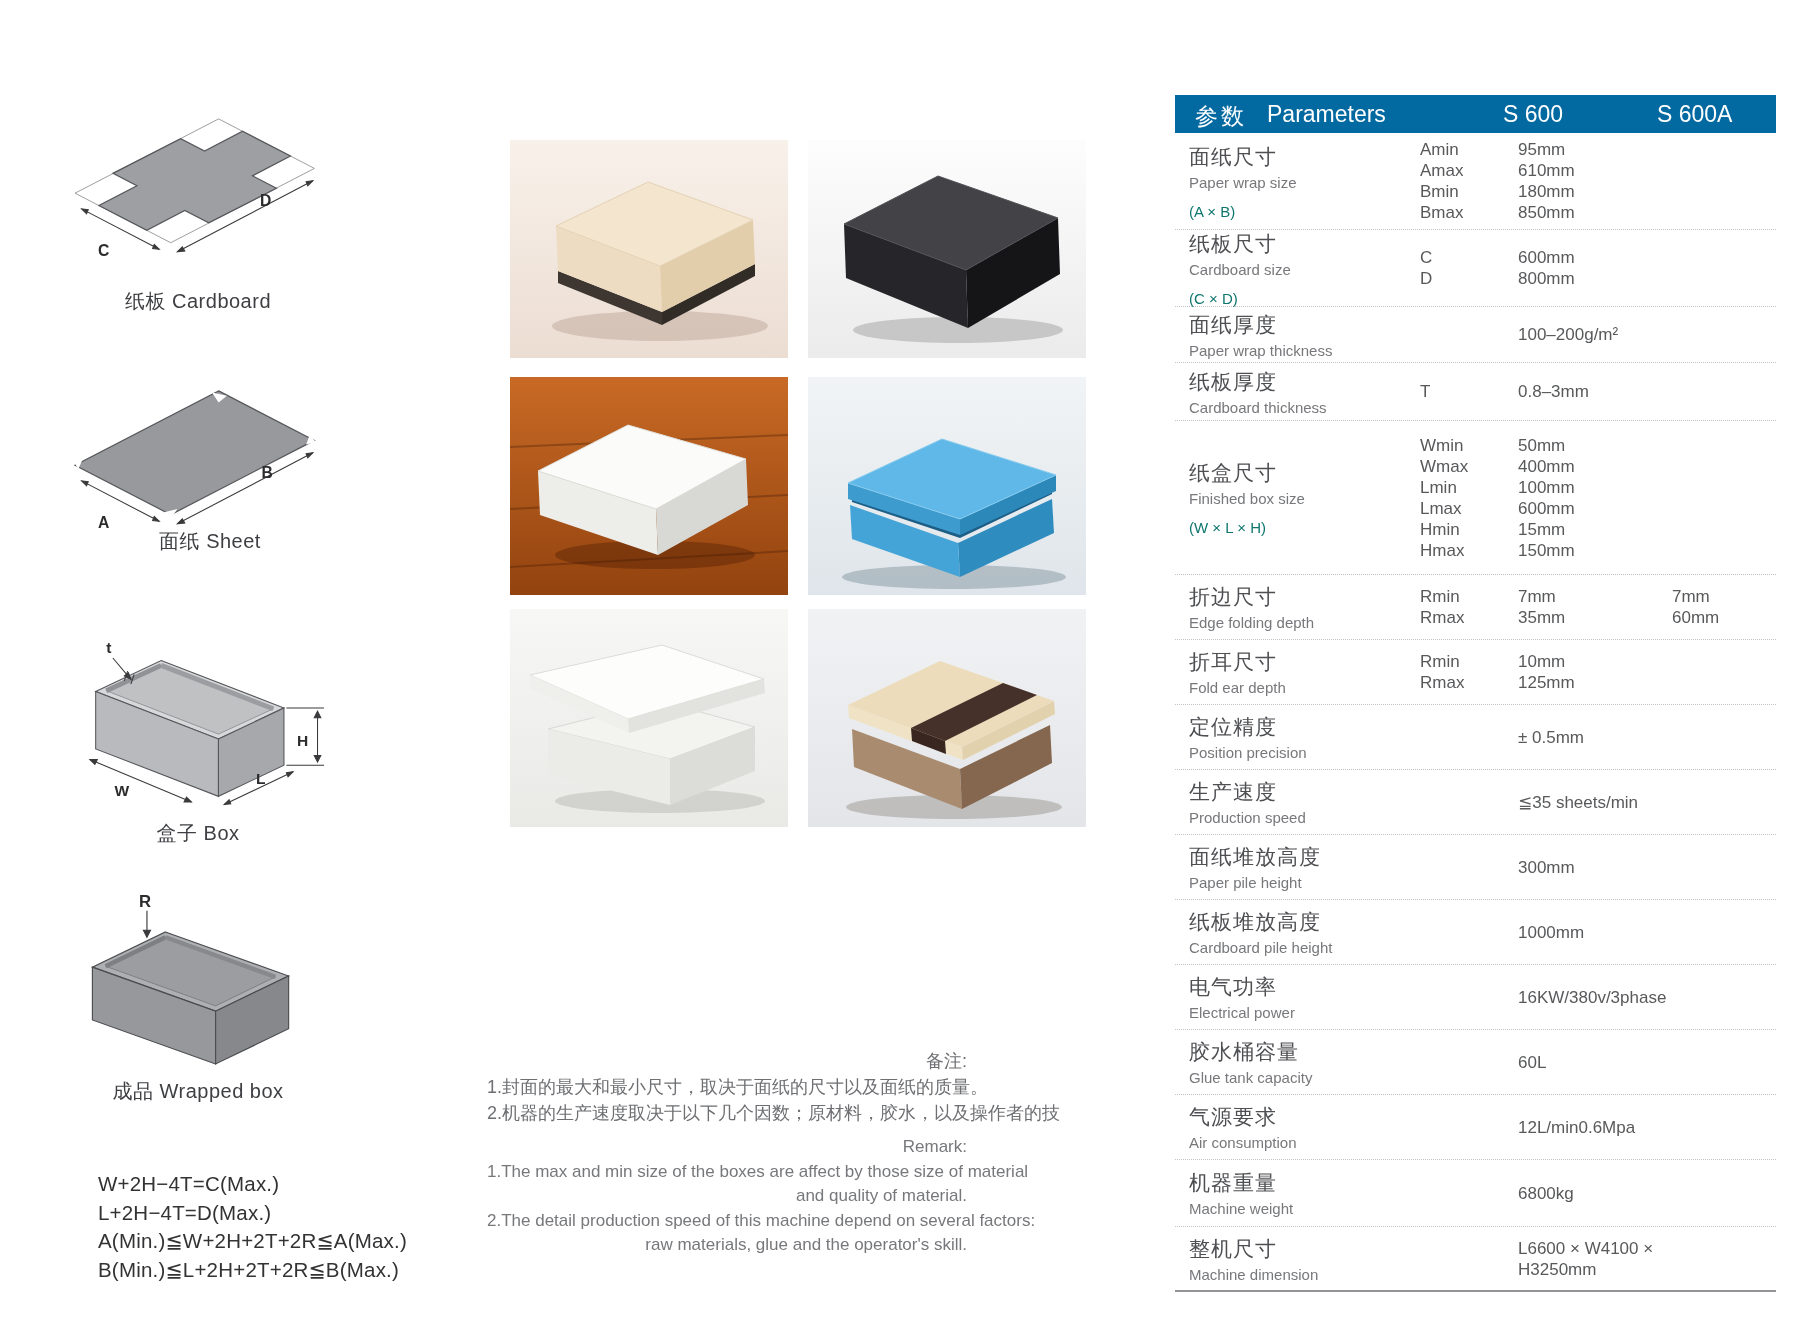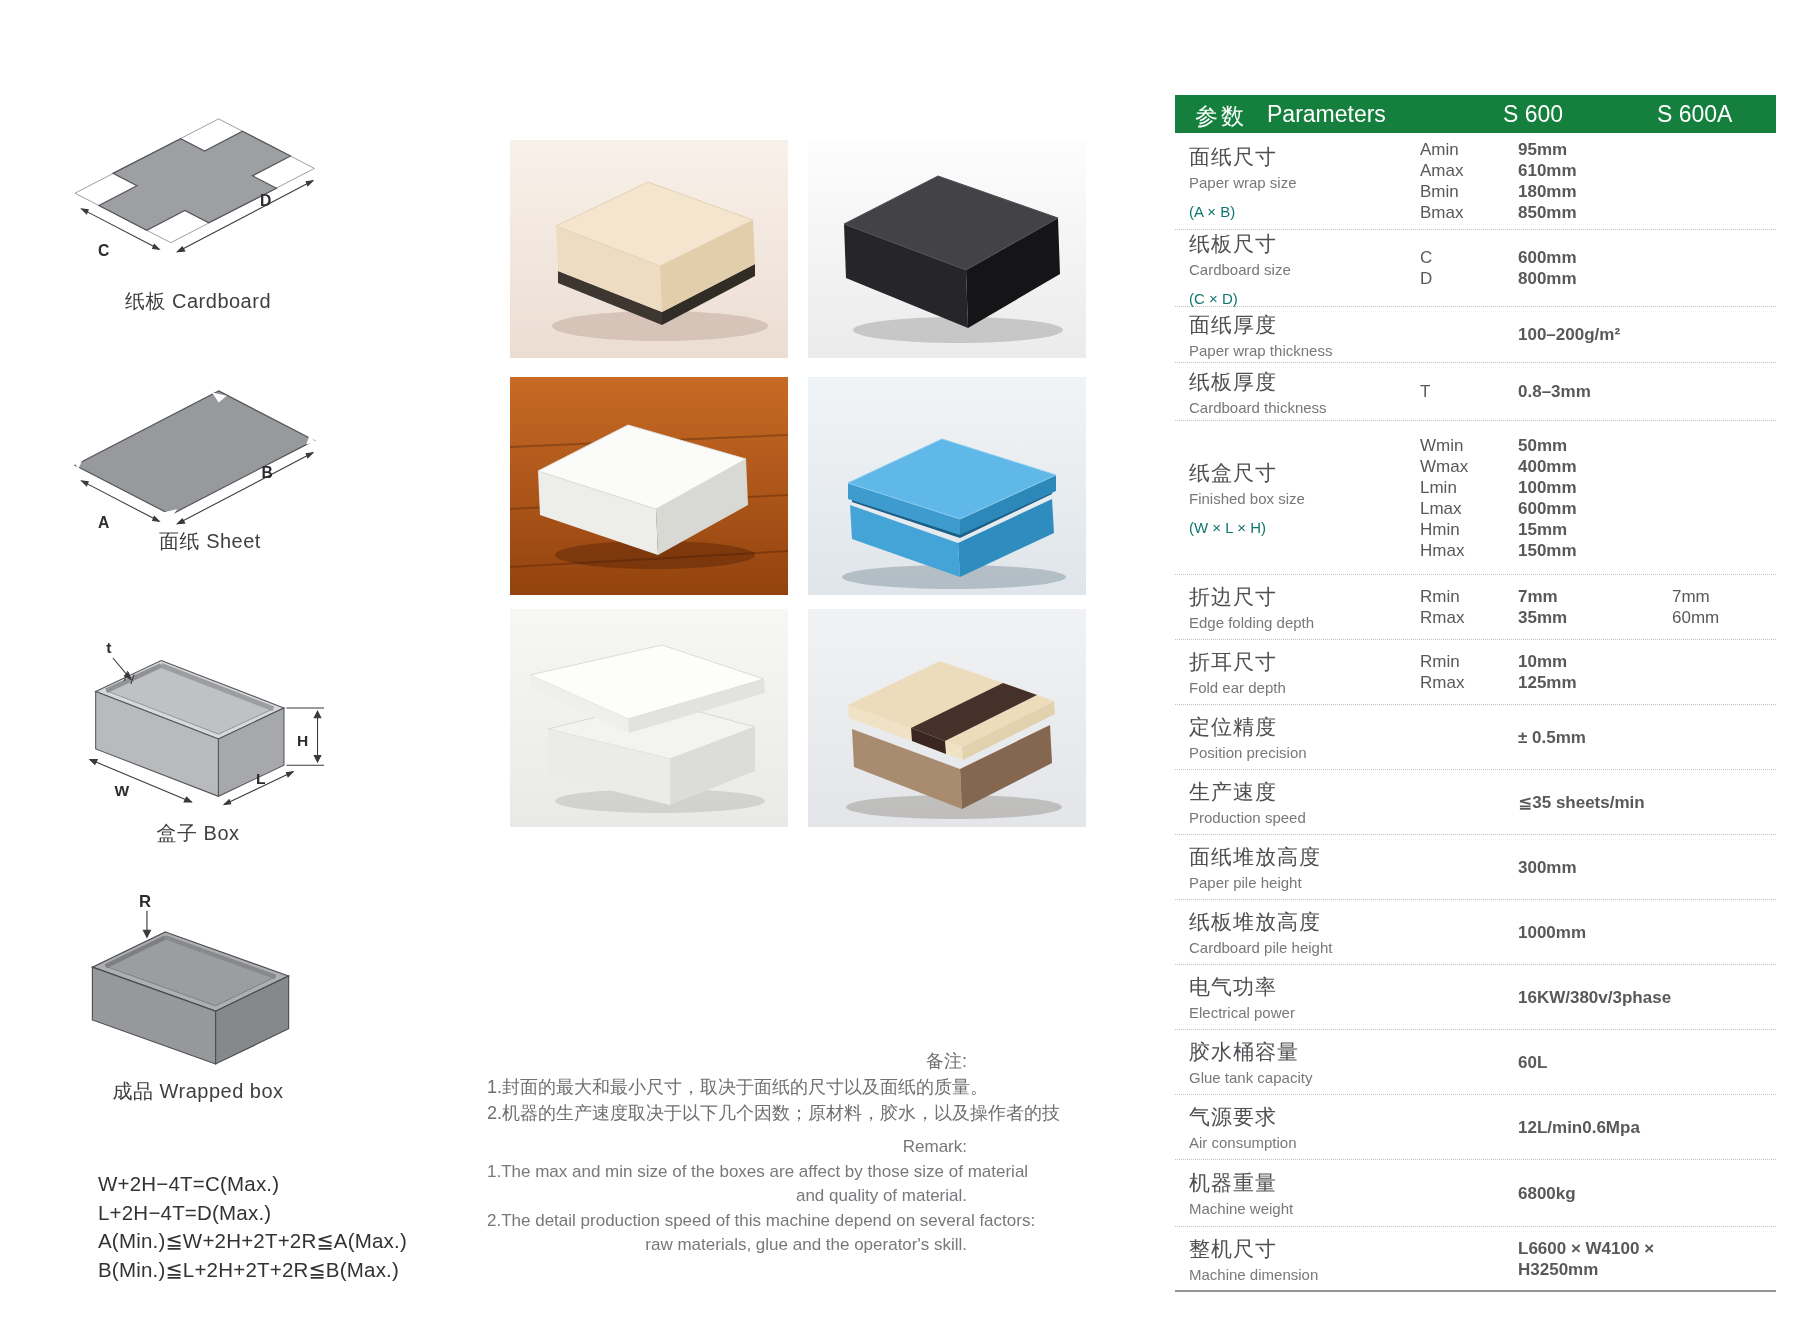--- a/index.html
+++ b/index.html
@@ -16,37 +16,37 @@
 
   
   .remark{position:absolute;left:487px;top:1048px;width:480px;}
   .rzh{font-size:18px;line-height:26px;color:#6e6f72;}
   .ren{font-size:17px;line-height:24.5px;color:#77787b;margin-top:9px;}
   .rline{white-space:nowrap;text-align:right;}
   .ind{padding-left:15px;}
 
   
   .ptable{position:absolute;left:1175px;top:95px;width:601px;}
-  .thead{position:relative;height:38px;background:#15803d;color:#ffffff;}
+  .thead{position:relative;height:38px;background:#0369a1;color:#ffffff;}
   .thead span{position:absolute;top:6px;font-size:23px;}
   .hzh{left:20px;letter-spacing:3px;}
   .hen{left:92px;}
   .hc1{left:328px;}
   .hc2{left:482px;}
   .trow{display:flex;align-items:center;border-bottom:1px dotted #c3c4c6;box-sizing:border-box;}
   .trow.last{border-bottom:2px solid #939497;}
   .h97{height:97px}.h77{height:77px}.h56{height:56px}.h58{height:58px}.h154{height:154px}.h65{height:65px}.h67{height:67px}
   .tlabel{width:245px;padding-left:14px;box-sizing:border-box;}
   .tlabel .zh{font-size:21px;color:#4e4f52;letter-spacing:1px;}
   .tlabel .en{font-size:15px;color:#77787b;margin-top:3px;}
   .tlabel .sub{font-size:15px;color:#0f766e;margin-top:12px;}
   .tdata{flex:1;}
   .tline{display:flex;font-size:17px;line-height:21px;color:#58595b;}
   .tline .sym{width:98px;}
-  .tline .v1{width:154px;font-weight:bold;}
+  .tline .v1{width:154px;}
   .tline .v2{flex:1;}
 
   svg text{font-family:"Liberation Sans","DejaVu Sans",sans-serif;}
   .dimlbl{font-size:19px;font-weight:bold;fill:#2c2c2e;}
 </style>
 </head>
 <body>
 
 <div class="canvas">
 

